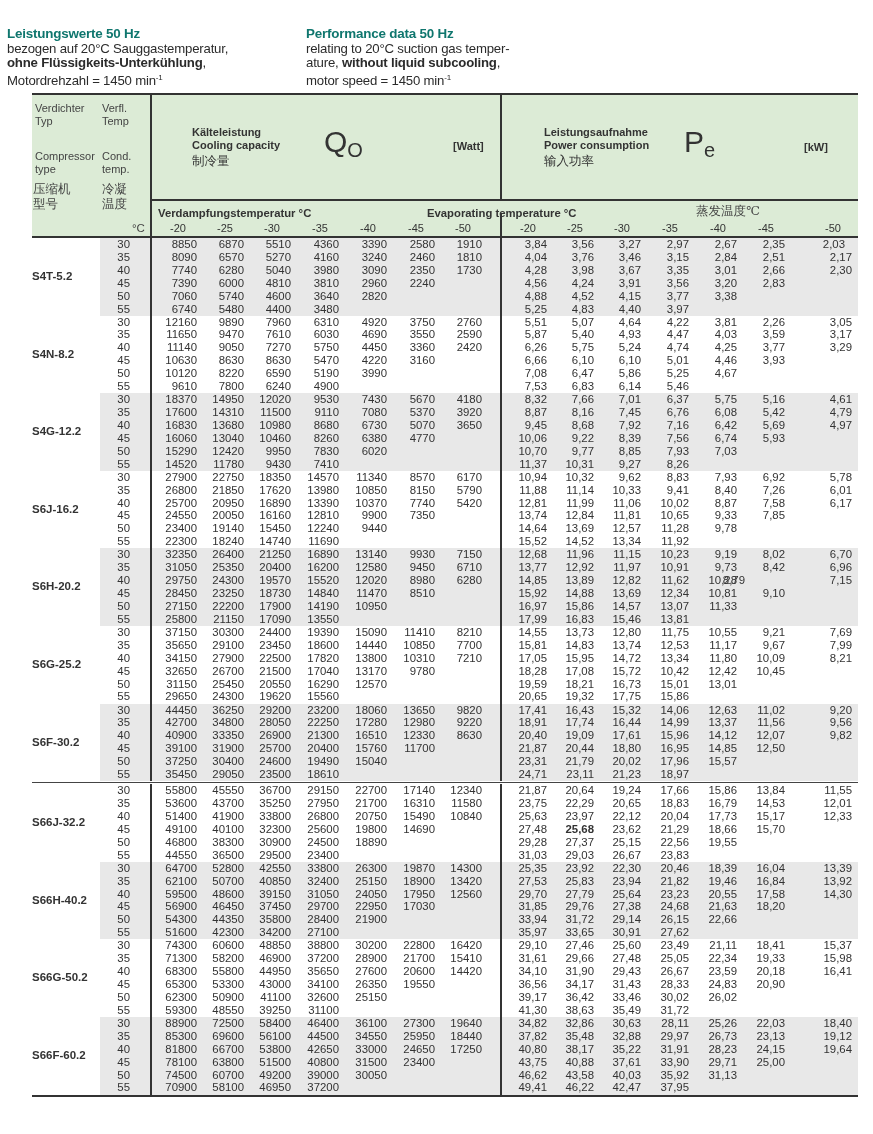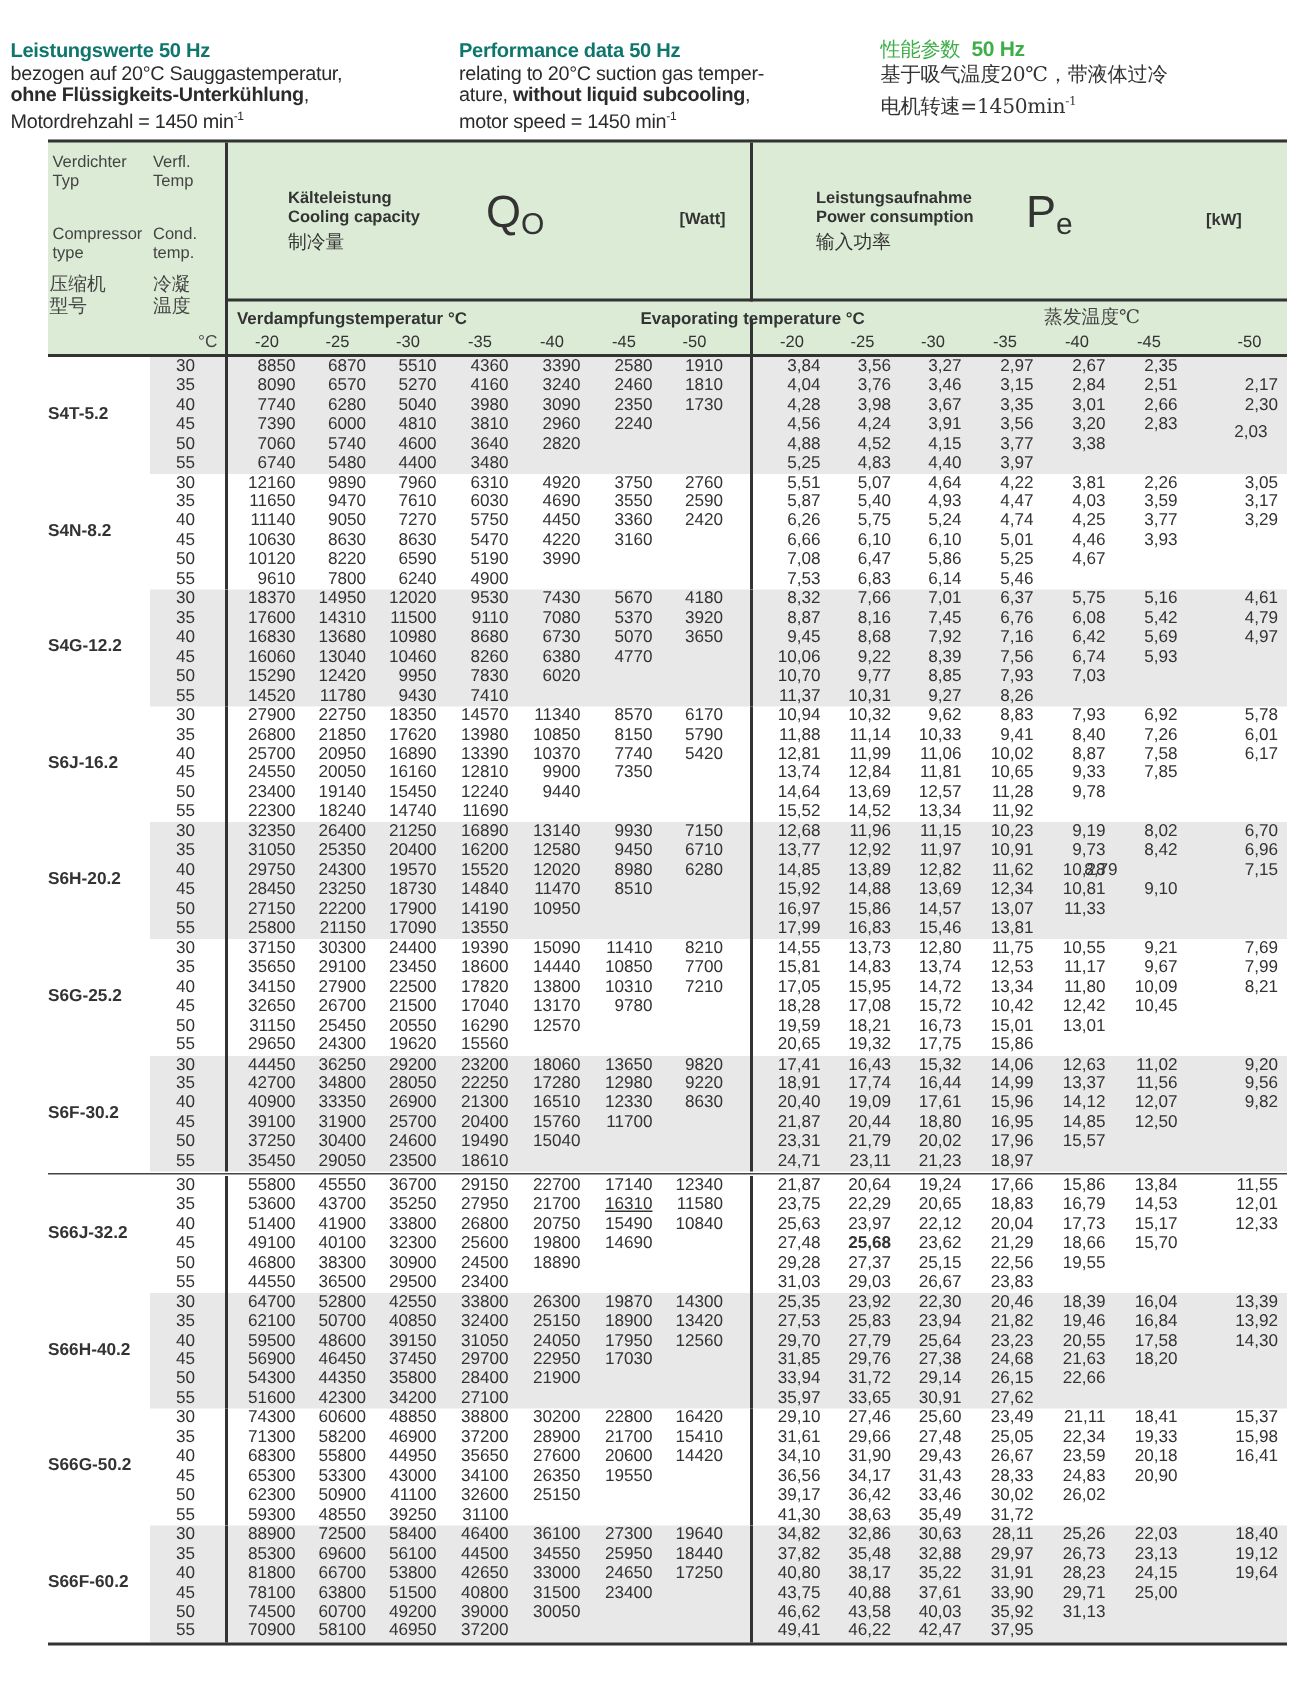--- a/index.html
+++ b/index.html
@@ -48,25 +48,20 @@
     <div class="h">Leistungswerte 50 Hz</div>
     <div>bezogen auf 20°C Sauggastemperatur,</div>
     <div><b class="bold">ohne Flüssigkeits-Unterkühlung</b><span>,</span></div>
     <div><span>Motordrehzahl = 1450 min</span><sup>-1</sup></div>
   </div>
   <div class="tcol" style="left:306px;">
     <div class="h">Performance data 50 Hz</div>
     <div>relating to 20°C suction gas temper-</div>
     <div><span>ature, </span><b class="bold">without liquid subcooling</b><span>,</span></div>
     <div><span>motor speed = 1450 min</span><sup>-1</sup></div>
-  </div>
-  <div class="tcol" style="left:587px; top:-2px;">
-    <div class="hcn"><span class="cn" style="color:#3fae49;">性能参数</span>&nbsp;&nbsp;<b>50 Hz</b></div>
-    <div class="cn">基于吸气温度20℃，带液体过冷</div>
-    <div class="cn"><span>电机转速=1450min</span><sup>-1</sup></div>
   </div>
 </div>
 
 <div class="table">
   <div class="head">
 
     <div class="hl-lbl" style="left:3px; top:7px;">
       <div>Verdichter</div>
       <div>Typ</div>
     </div>
@@ -150,21 +145,21 @@
           <span class="q" style="left: 262px;">4360</span>
           <span class="q" style="left: 310px;">3390</span>
           <span class="q" style="left: 358px;">2580</span>
           <span class="q" style="left: 405px;">1910</span>
           <span class="p" style="left: 470px;">3,84</span>
           <span class="p" style="left: 517px;">3,56</span>
           <span class="p" style="left: 564px;">3,27</span>
           <span class="p" style="left: 612px;">2,97</span>
           <span class="p" style="left: 660px;">2,67</span>
           <span class="p" style="left: 708px;">2,35</span>
-          <span class="p" style="left: 768px; margin-top: 44px;">2,03</span>
+          <span class="p" style="left: 768px;">2,03</span>
         </div>
         <div class="row" style="top: 12.9px;">
           <span class="ct">35</span>
           <span class="q" style="left: 120px;">8090</span>
           <span class="q" style="left: 167px;">6570</span>
           <span class="q" style="left: 214px;">5270</span>
           <span class="q" style="left: 262px;">4160</span>
           <span class="q" style="left: 310px;">3240</span>
           <span class="q" style="left: 358px;">2460</span>
           <span class="q" style="left: 405px;">1810</span>
@@ -916,21 +911,21 @@
           <span class="p" style="left: 708px;">13,84</span>
           <span class="p" style="left: 775px;">11,55</span>
         </div>
         <div class="row" style="top: 12.9px;">
           <span class="ct">35</span>
           <span class="q" style="left: 120px;">53600</span>
           <span class="q" style="left: 167px;">43700</span>
           <span class="q" style="left: 214px;">35250</span>
           <span class="q" style="left: 262px;">27950</span>
           <span class="q" style="left: 310px;">21700</span>
-          <span class="q" style="left: 358px; text-decoration: underline;">16310</span>
+          <span class="q" style="left: 358px;">16310</span>
           <span class="q" style="left: 405px;">11580</span>
           <span class="p" style="left: 470px;">23,75</span>
           <span class="p" style="left: 517px;">22,29</span>
           <span class="p" style="left: 564px;">20,65</span>
           <span class="p" style="left: 612px;">18,83</span>
           <span class="p" style="left: 660px;">16,79</span>
           <span class="p" style="left: 708px;">14,53</span>
           <span class="p" style="left: 775px;">12,01</span>
         </div>
         <div class="row" style="top: 25.8px;">

